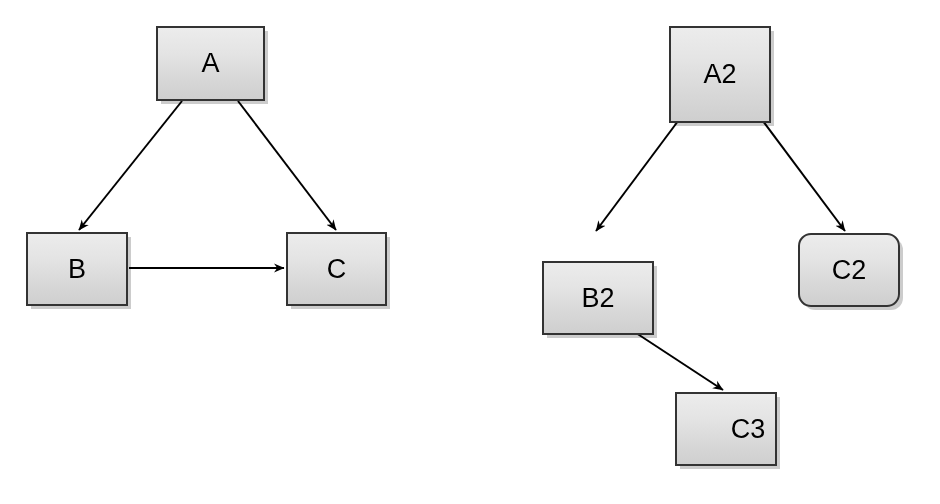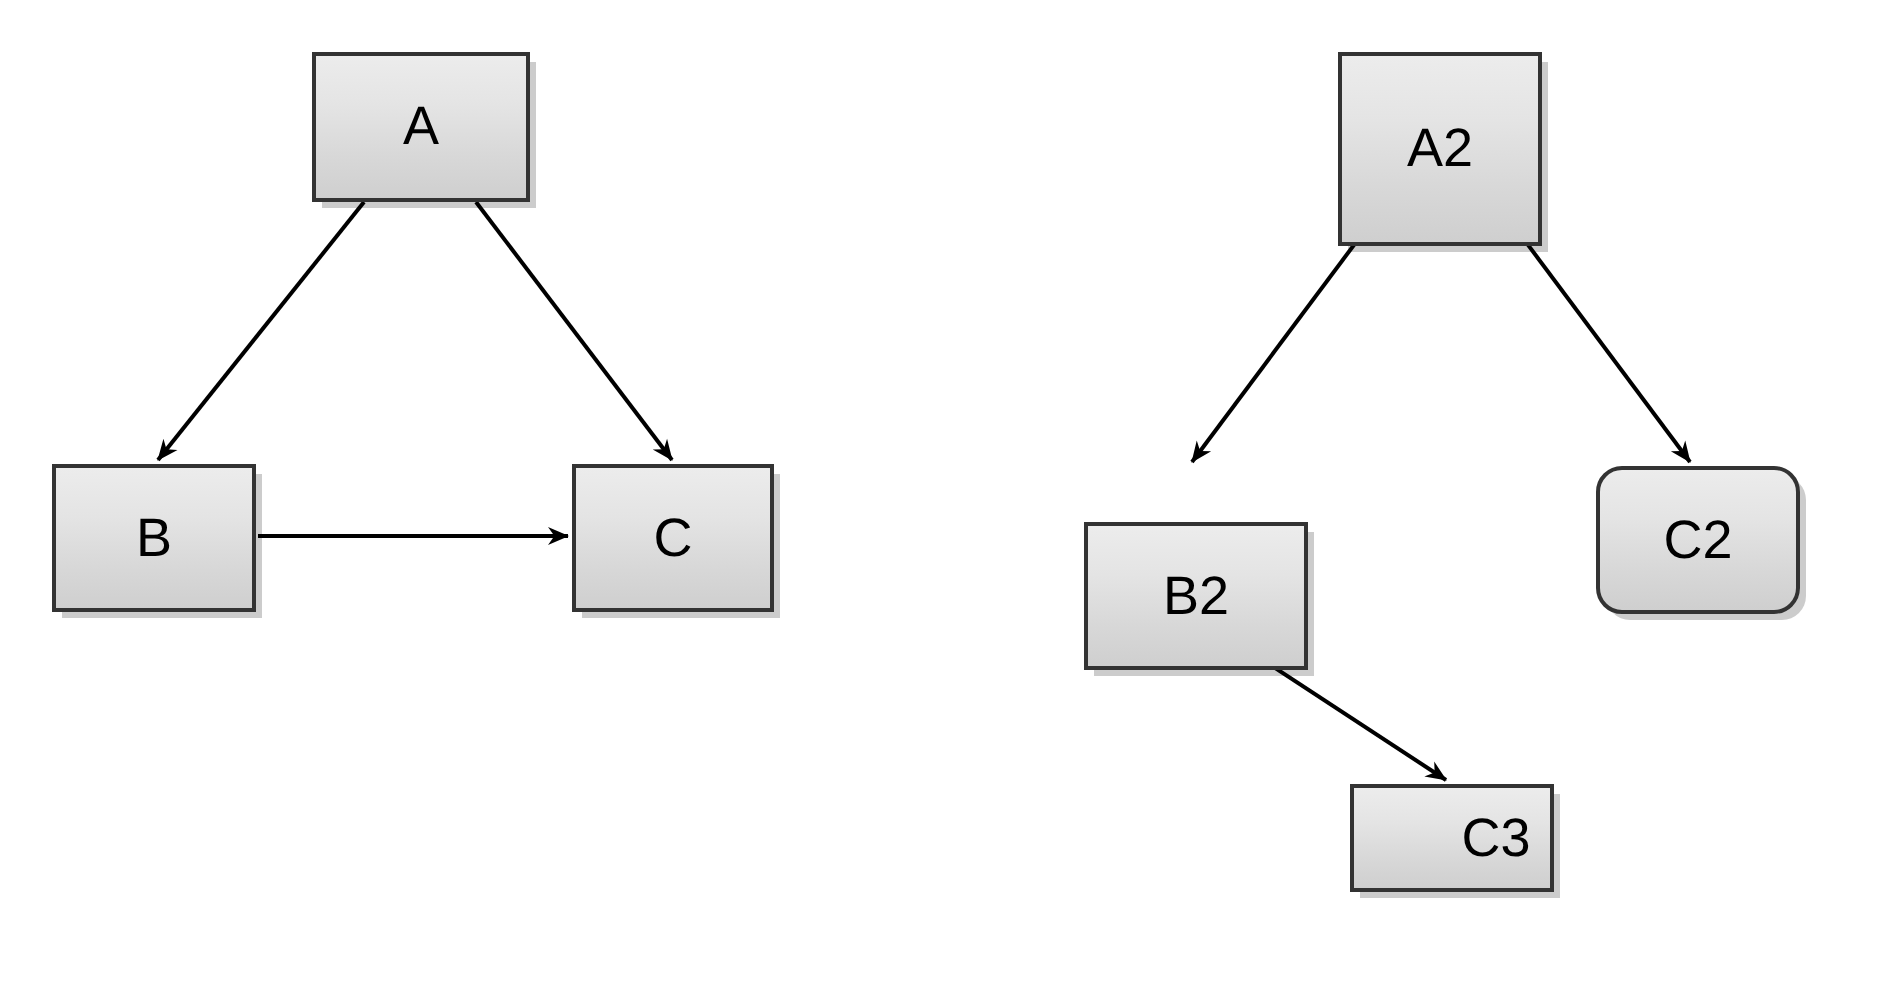--- a/index.html
+++ b/index.html
@@ -78,18 +78,18 @@
       </div>
       <div class="node" style="left: 669px; top: 26px; width: 102px; height: 97px;">
         <span class="node-label">A2</span>
       </div>
       <div class="node" style="left: 542px; top: 233px; width: 112px; height: 74px; margin-top: 28px;">
         <span class="node-label">B2</span>
       </div>
       <div class="node" style="left: 798px; top: 233px; width: 102px; height: 74px; border-radius: 13px;">
         <span class="node-label">C2</span>
       </div>
-      <div class="node" style="left: 675px; top: 392px; width: 102px; height: 54px; padding-left: 44px;">
+      <div class="node" style="left: 675px; top: 392px; width: 102px; height: 74px; padding-left: 44px;">
         <span class="node-label">C3</span>
       </div>
     </div>
 
 </div>
 
 </body></html>

